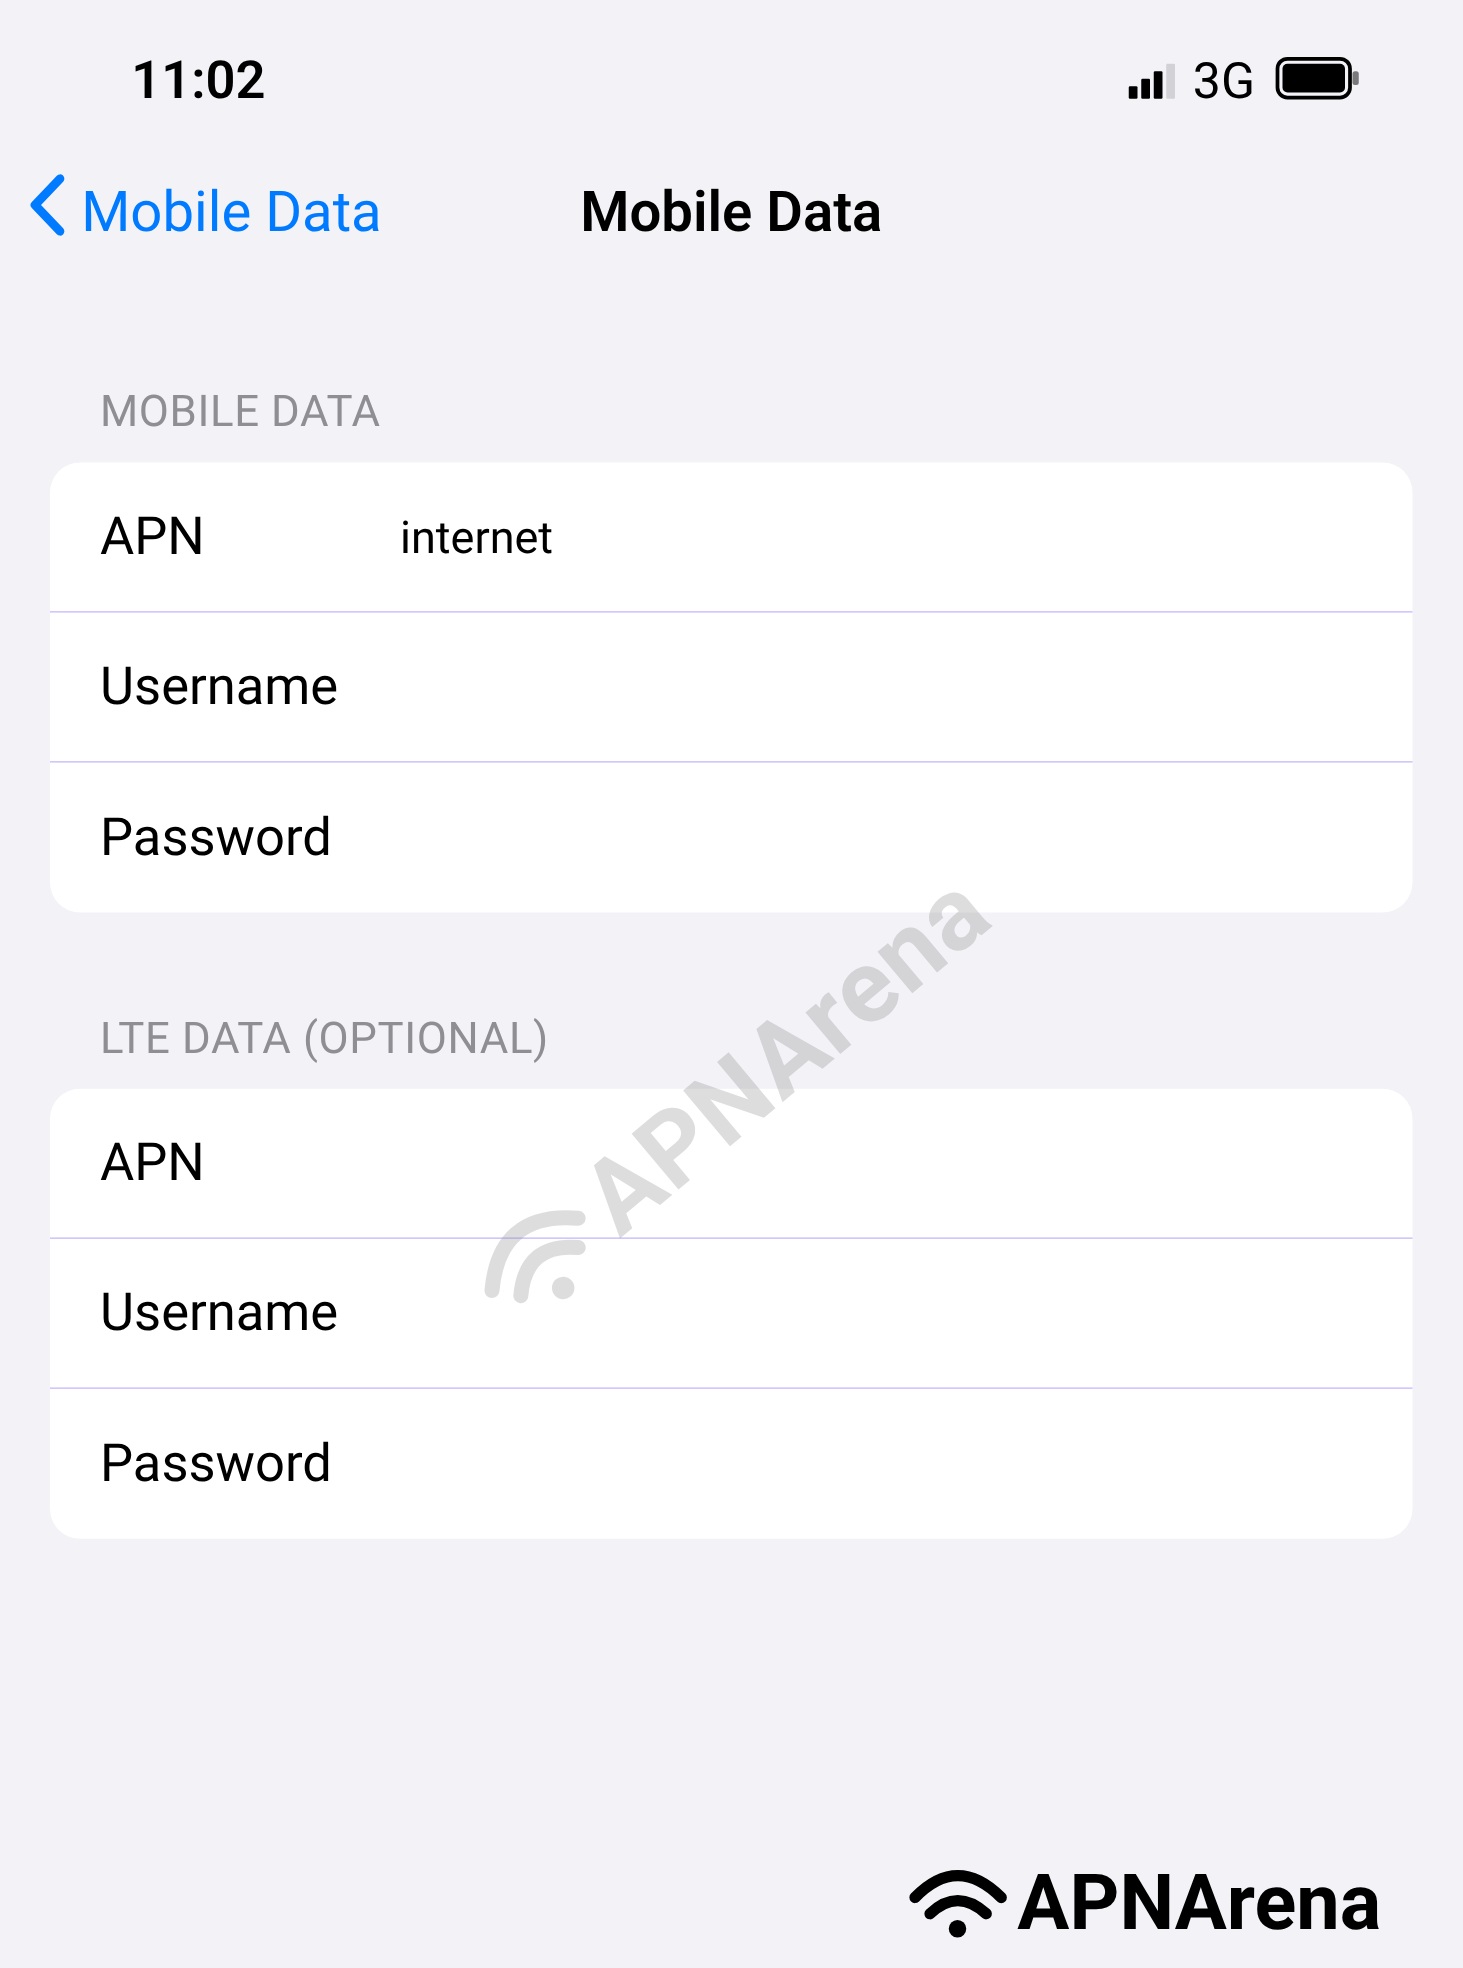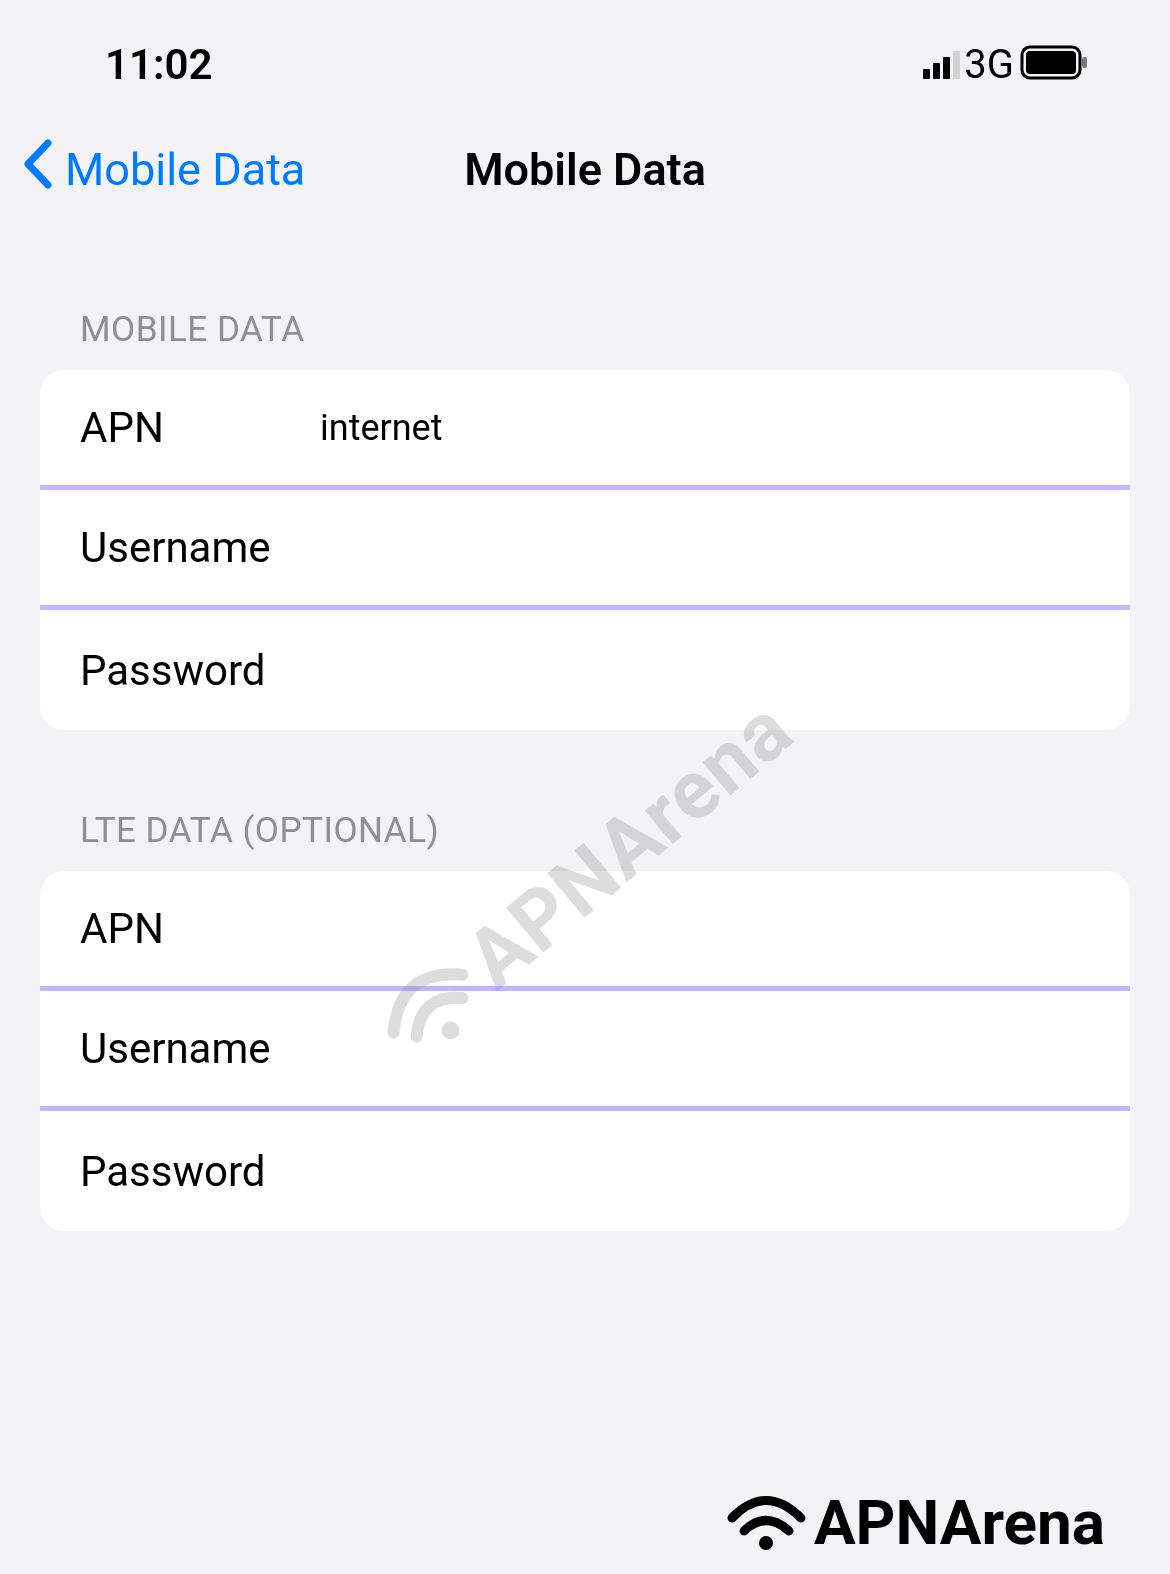--- a/index.html
+++ b/index.html
@@ -26,20 +26,21 @@
     
     .status-time {
       font-size: 42px;
       font-weight: 600;
       color: #000;
     }
     
     .status-right {
       display: flex;
       align-items: center;
+      gap: 10px;
     }
     
     .signal-bars {
       display: flex;
       align-items: flex-end;
       gap: 3px;
       height: 28px;
     }
     
     .bar {
@@ -107,21 +108,21 @@
       background: #fff;
       border-radius: 24px;
       margin: 0 40px;
     }
     
     .row {
       display: flex;
       align-items: center;
       min-height: 120px;
       padding: 0 40px;
-      border-bottom: 5px solid #c4b5fd;
+      border-bottom: 1px solid #c4b5fd;
     }
     
     .row:last-child {
       border-bottom: none;
     }
     
     .row-label {
       font-size: 42px;
       font-weight: 400;
       color: #000;

